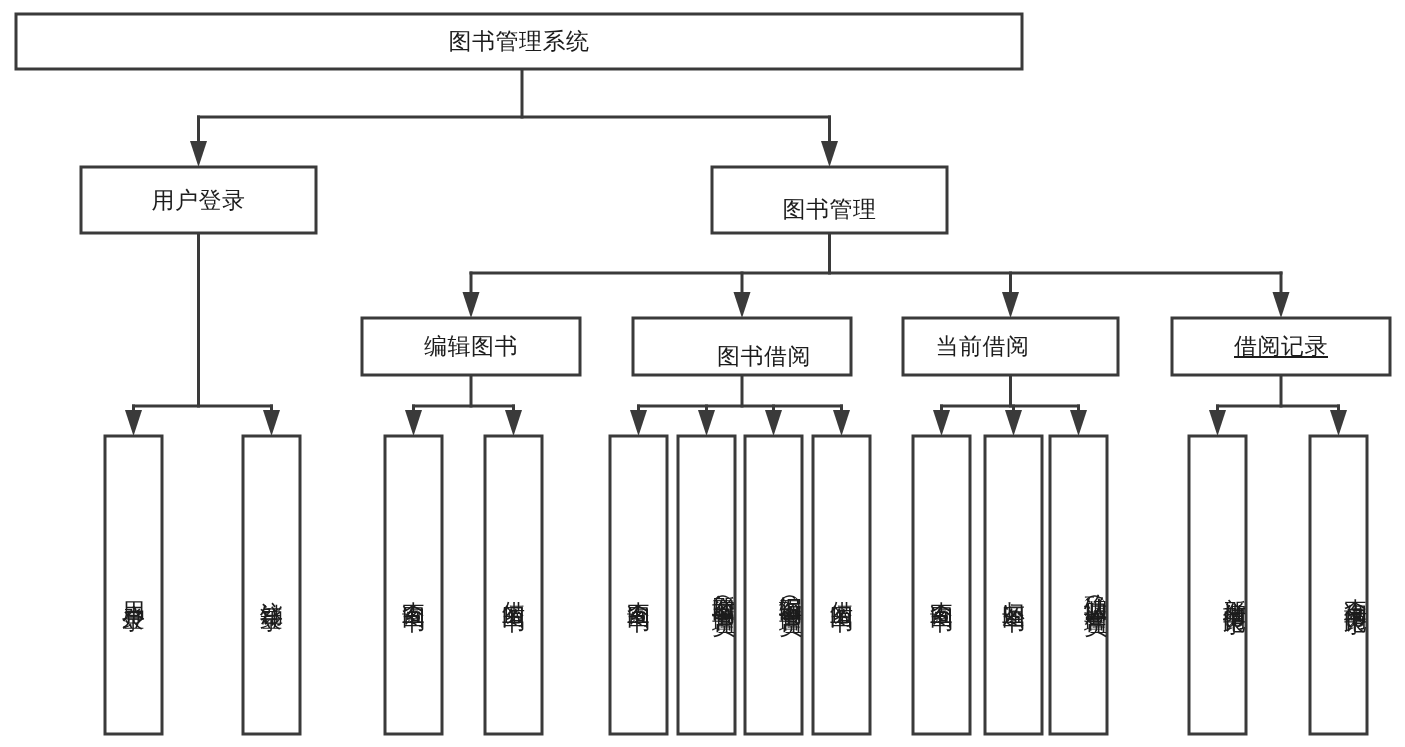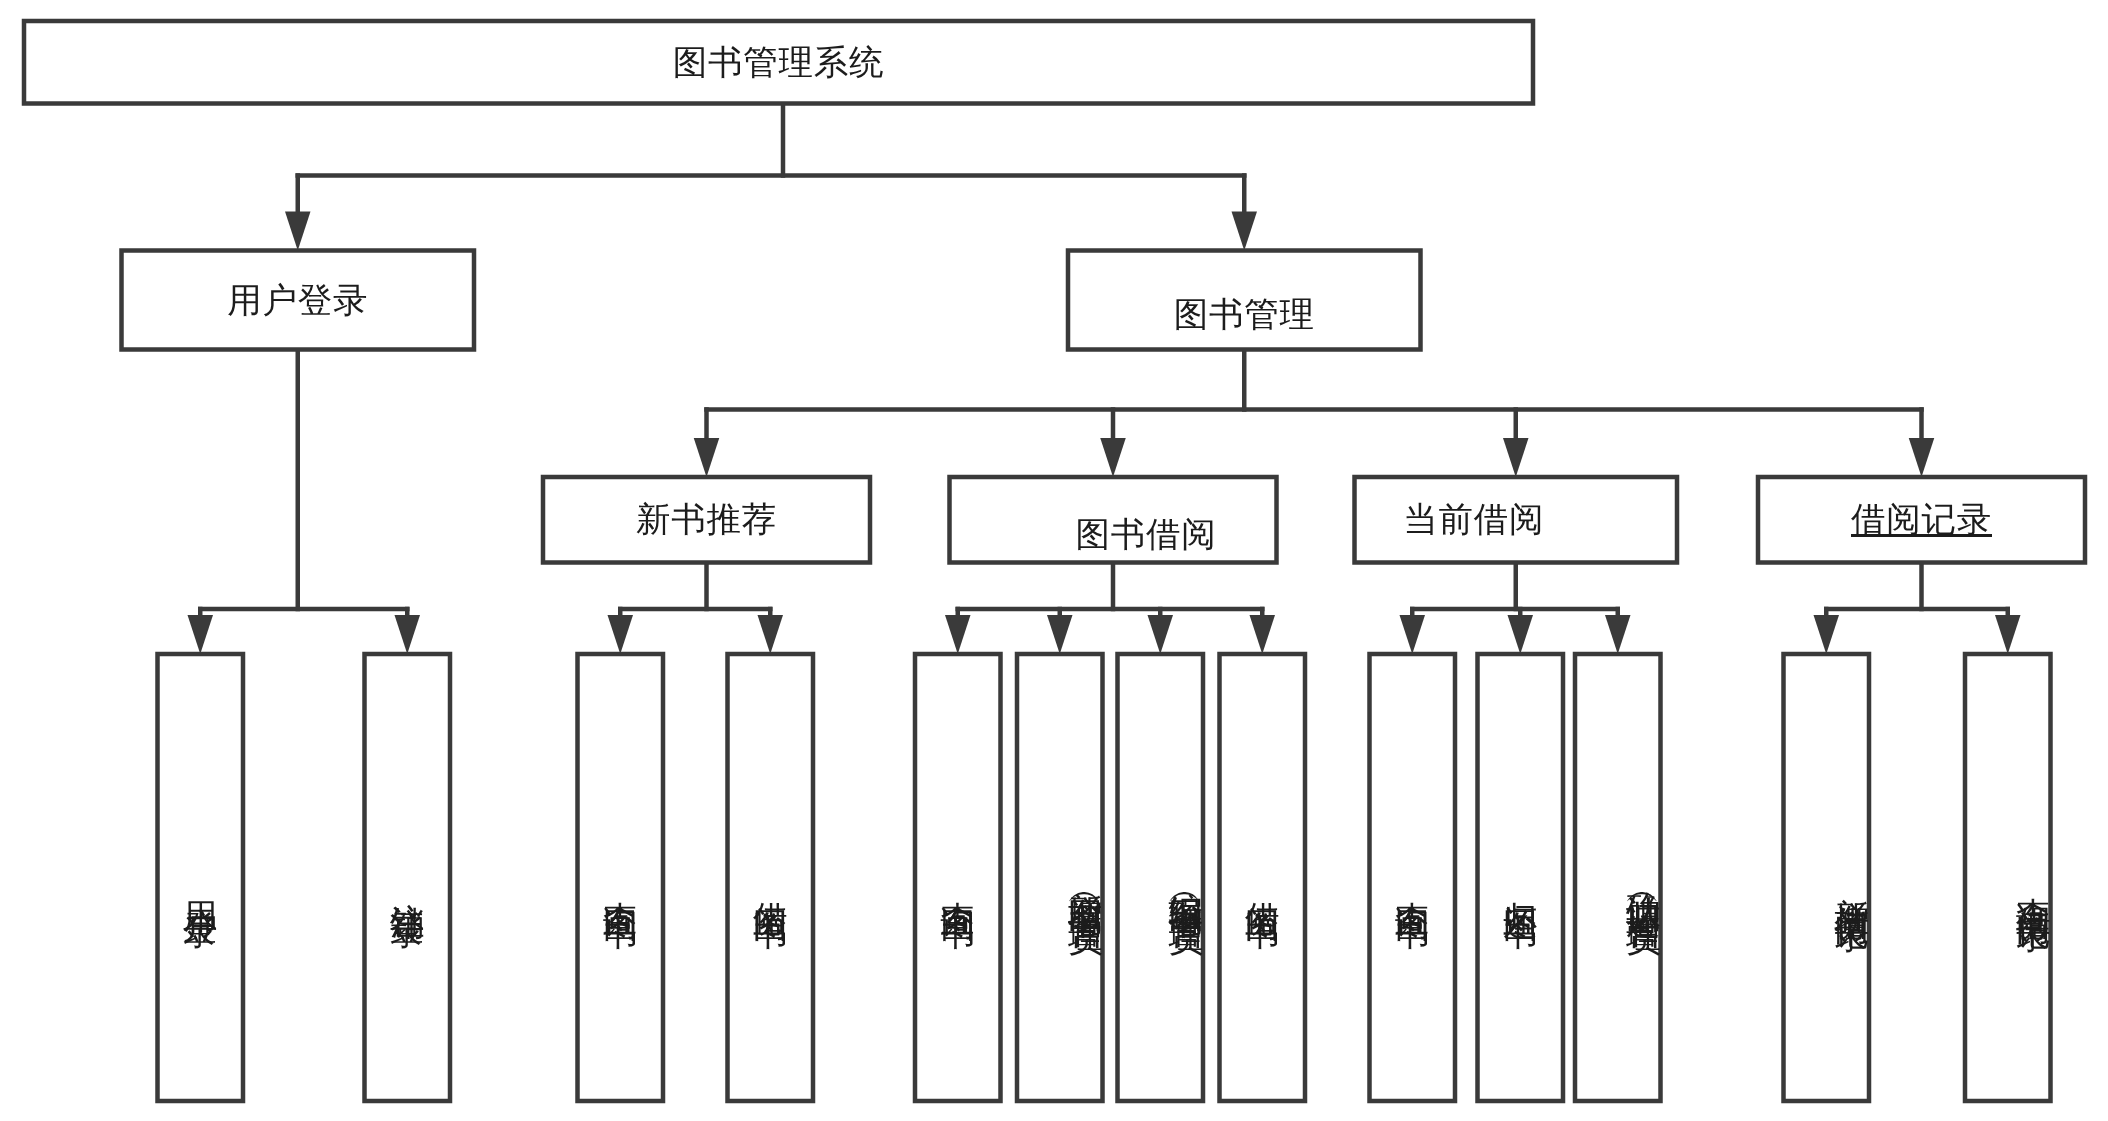--- a/index.html
+++ b/index.html
@@ -156,21 +156,21 @@
         <rect x="1050" y="436" width="57" height="298" class="node-box"></rect>
         <rect x="1189" y="436" width="57" height="298" class="node-box"></rect>
         <rect x="1310" y="436" width="57" height="298" class="node-box"></rect>
       </g>
   </svg>
 
   <div id="label-layer">
       <div class="node-label-h" style="left: 16px; top: 14px; width: 1006px; height: 55px;">图书管理系统</div>
       <div class="node-label-h" style="left: 81px; top: 167px; width: 235px; height: 66px;">用户登录</div>
       <div class="node-label-h" style="left: 712px; top: 167px; width: 235px; height: 84px;">图书管理</div>
-      <div class="node-label-h" style="left: 362px; top: 318px; width: 218px; height: 57px;">新书推荐</div>
+      <div class="node-label-h" style="left: 362px; top: 318px; width: 218px; height: 57px;">编辑图书</div>
       <div class="node-label-h" style="left: 633px; top: 328px; width: 262px; height: 57px;">图书借阅</div>
       <div class="node-label-h" style="left: 875px; top: 318px; width: 215px; height: 57px;">当前借阅</div>
       <div class="node-label-h" style="left: 1172px; top: 318px; width: 218px; height: 57px; text-decoration: underline;">借阅记录</div>
       <div class="node-label-v" style="left: 105px; top: 452px; width: 57px; height: 274px; align-items: center;">用户登录</div>
       <div class="node-label-v" style="left: 243px; top: 452px; width: 57px; height: 274px; align-items: center;">注销登录</div>
       <div class="node-label-v" style="left: 385px; top: 452px; width: 57px; height: 274px; align-items: center;">查询图书</div>
       <div class="node-label-v" style="left: 485px; top: 452px; width: 57px; height: 274px; align-items: center;">借阅图书</div>
       <div class="node-label-v" style="left: 610px; top: 452px; width: 57px; height: 274px; align-items: center;">查询图书</div>
       <div class="node-label-v" style="left: 678px; top: 452px; width: 57px; height: 274px;">新增图书（管理员）</div>
       <div class="node-label-v" style="left: 745px; top: 452px; width: 57px; height: 274px;">编辑图书（管理员）</div>

